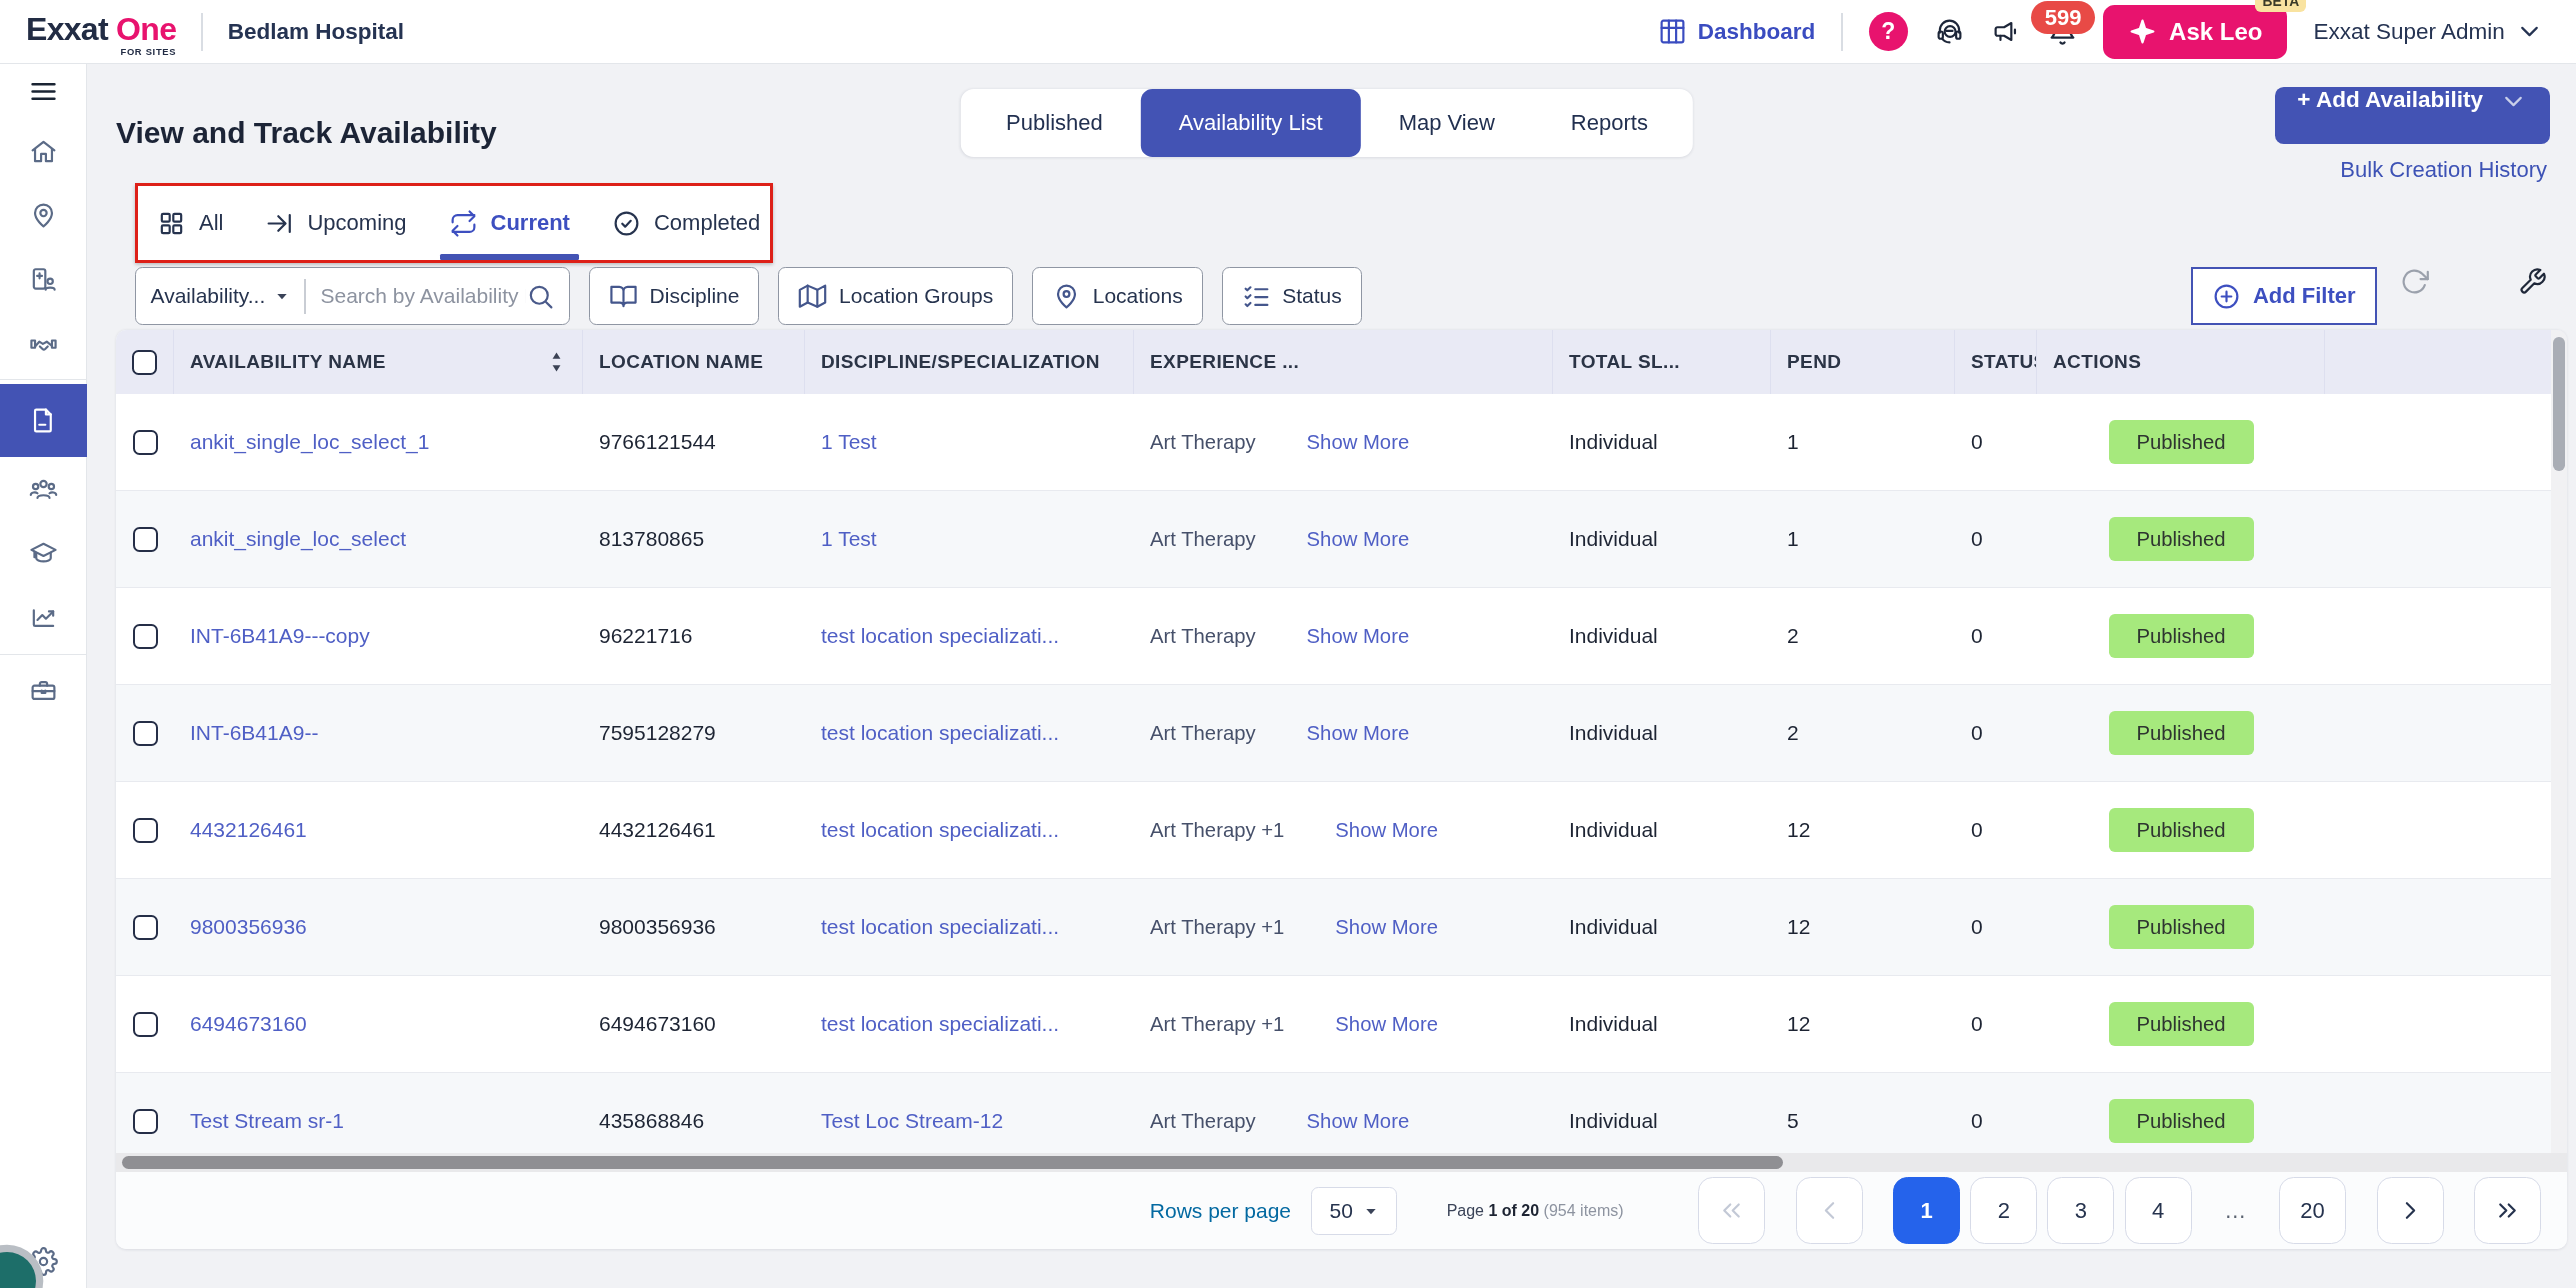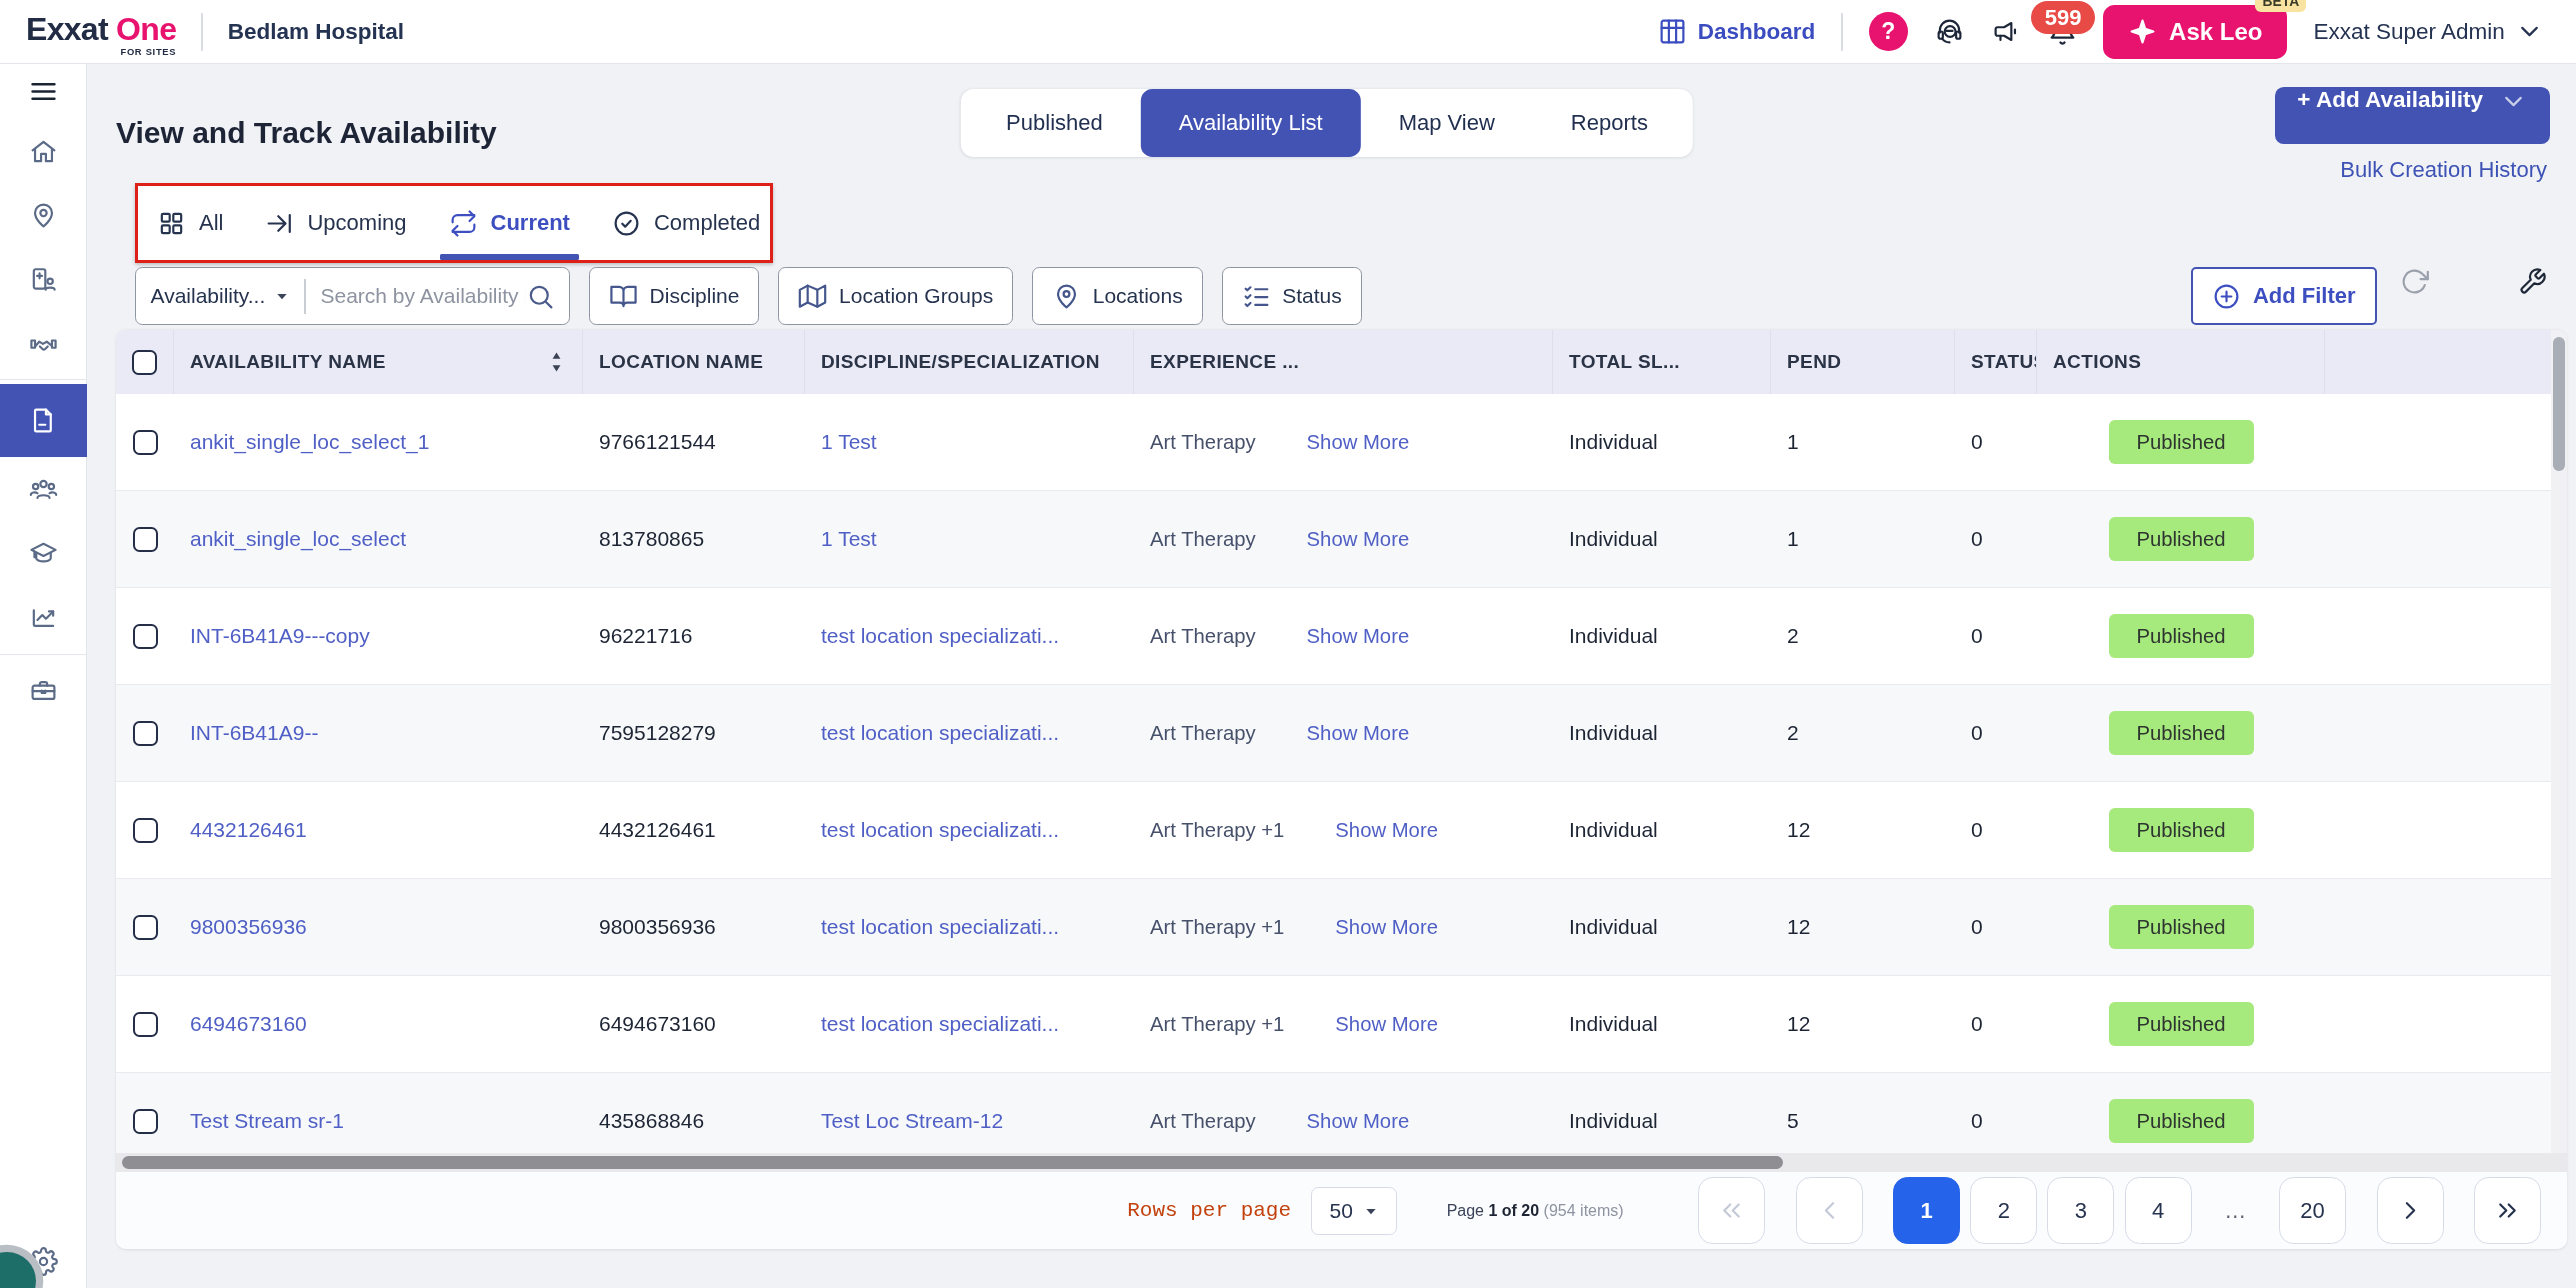--- a/index.html
+++ b/index.html
@@ -59,21 +59,21 @@
   .filter-row { position:absolute; left:48px; top:203px; right:29px; height:58px; display:flex; align-items:flex-start; gap:19px; }
   .search-group { display:flex; align-items:center; height:58px; background:#fff; border:1.5px solid #8f96a3; border-radius:7.3px; width:435px; padding:0 14.5px; }
   .search-cat { display:flex; align-items:center; gap:8.7px; font-size:21px; color:#26334e; cursor:pointer; white-space:nowrap; }
   .search-sep { width:1.5px; height:35px; background:#c9cdd4; margin:0 14.5px; }
   .search-input { flex:1; border:none; outline:none; font-size:21px; color:#26334e; font-family:inherit; background:transparent; min-width:0; }
   .search-input::placeholder { color:#8d93a0; }
   .search-mag { color:#4a5a8a; cursor:pointer; }
   .filter-btn { height:58px; background:#fff; border:1.5px solid #8f96a3; border-radius:7.3px; display:flex; align-items:center; gap:11.6px; padding:0 19px; font-size:21px; color:#26334e; cursor:pointer; white-space:nowrap; }
   .filter-btn .icon { color:#44568c; }
   .filter-row-spacer { flex:1; }
-  .add-filter-btn { height:58px; background:#fff; border:2.2px solid #4353b4; border-radius:5px; color:#3d4fc0; font-weight:700; font-size:22px; display:flex; align-items:center; gap:11.6px; padding:0 19px; cursor:pointer; }
+  .add-filter-btn { height:58px; background:#fff; border:2.2px solid #4353b4; border-radius:0; color:#3d4fc0; font-weight:700; font-size:22px; display:flex; align-items:center; gap:11.6px; padding:0 19px; cursor:pointer; }
   .refresh-btn { color:#9ba1ac; cursor:pointer; margin-left:4.4px; }
   .wrench-btn { color:#1f2839; cursor:pointer; margin-left:70px; }
 
   
   .table-card { position:absolute; left:29px; top:266px; width:2451px; height:919px; background:#fbfcfd; border-radius:10.2px; box-shadow:0 0.7px 2.9px rgba(20,30,60,.10); overflow:hidden; }
   .tgrid { display:grid; grid-template-columns:58px 409px 222px 329px 419px 218px 184px 82px 288px 226px; }
   .thead { background:#e9eaf5; height:64px; }
   .th { display:flex; align-items:center; font-size:19px; font-weight:700; color:#2b3446; letter-spacing:0.4px; padding:0 16px; border-right:0.7px solid #dddfef; white-space:nowrap; overflow:hidden; }
   .th .sort { margin-left:auto; color:#3b4254; cursor:pointer; }
   .rows-clip { height:759px; overflow:hidden; position:relative; }
@@ -91,21 +91,21 @@
   .act { cursor:pointer; color:#2a3348; }
   .act.trash { color:#f3766d; }
 
   .vscroll { position:absolute; right:0; top:0; width:16px; height:823px; background:#f1f1f3; }
   .vscroll .thumb { position:absolute; left:2.2px; top:7.3px; width:11.6px; height:134px; background:#a9adb5; border-radius:5.8px; }
   .hscroll { height:19px; background:#e9e9eb; position:relative; }
   .hscroll .thumb { position:absolute; left:5.8px; top:2.9px; height:13px; width:1661px; background:#8f8f93; border-radius:6.5px; cursor:pointer; }
 
   
   .table-footer { height:77px; display:flex; align-items:center; justify-content:flex-end; gap:20.3px; padding-right:26px; background:#fbfcfd; }
-  .rpp-label { font-size:21px; color:#c2410c;font-family:Liberation Mono, monospace; }
+  .rpp-label { font-size:21px; color:#0369a1; }
   .rpp-select { height:48px; min-width:86px; background:#fff; border:1.5px solid #d7dbe8; border-radius:7.3px; display:flex; align-items:center; justify-content:center; gap:10.2px; font-size:21px; color:#26334e; cursor:pointer; margin-right:29px; }
   .page-info { font-size:16px; color:#3a4358; margin-right:44px; }
   .page-info b { color:#1d2433; }
   .page-info .muted { color:#8d93a0; }
   .pg-btn { min-width:67px; height:67px; border:1.5px solid #d7dbe8; background:#fff; border-radius:14.5px; display:flex; align-items:center; justify-content:center; font-size:22px; color:#26334e; cursor:pointer; margin-left:10.2px; }
   .pg-btn.disabled { color:#c3c9d6; cursor:default; }
   .pg-btn.active { background:#2563eb; border-color:#2563eb; color:#fff; font-weight:700; }
   .pg-ellipsis { border:none; background:transparent; color:#5a6270; cursor:default; }
 </style>
 </head>

